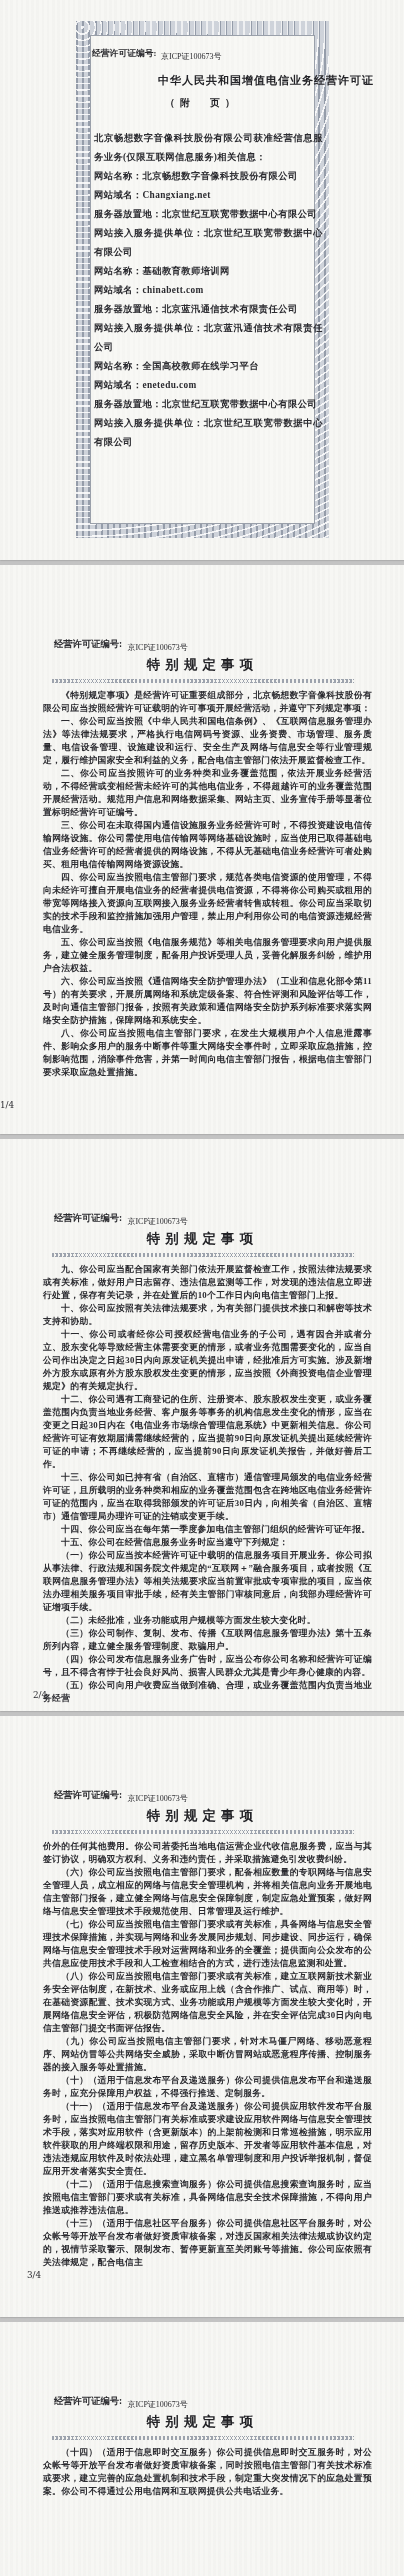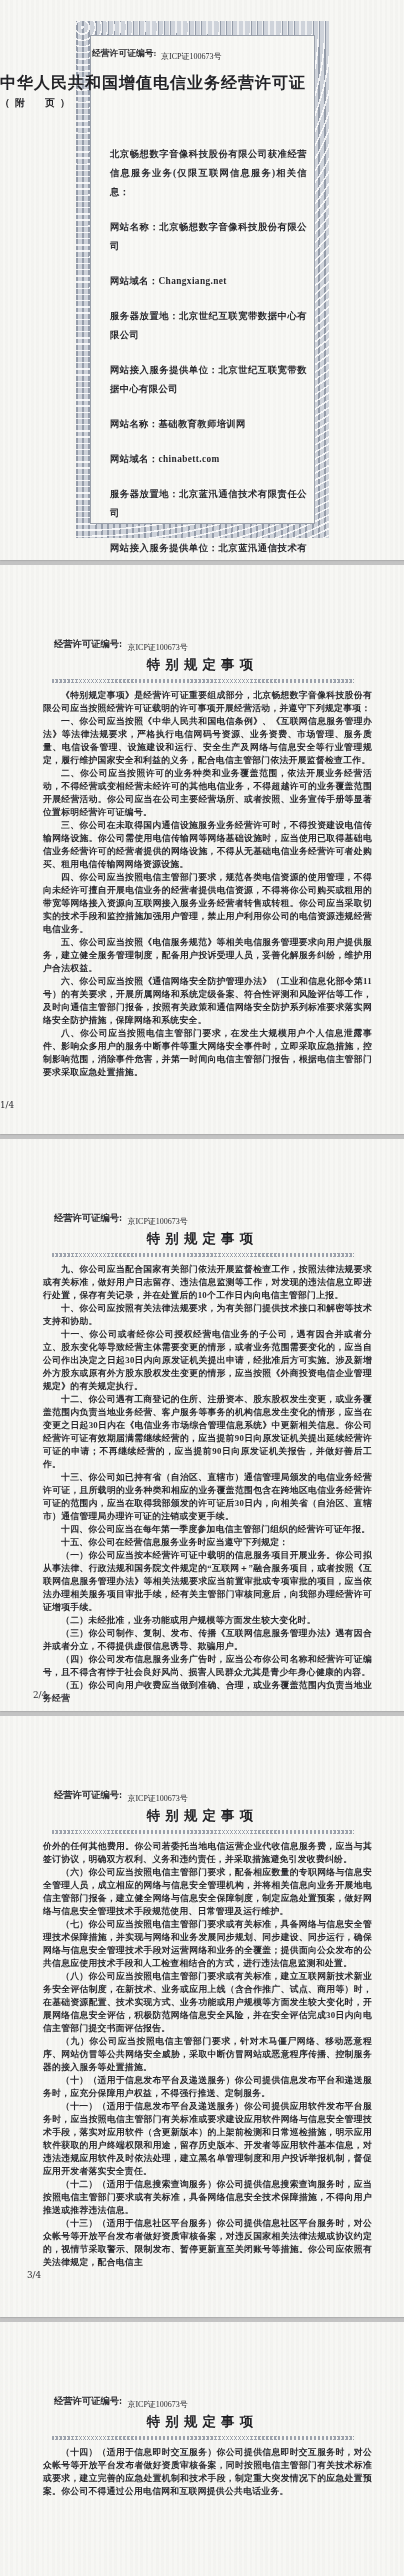--- a/index.html
+++ b/index.html
@@ -27,33 +27,33 @@
   .cert-inner{
     position:absolute;inset:14px;
     background:#f8f8f5;
     background-image:repeating-linear-gradient(90deg,rgba(0,0,0,.013) 0 2.6px,rgba(255,255,255,0) 2.6px 5.2px);
     border:0.5px solid #9aa0aa;
   }
   .p1-license{position:absolute;left:92px;top:48px;white-space:nowrap;}
   .p1-license .lbl{font-size:8.8px;font-weight:bold;color:#2a2a2e;}
   .p1-license .num{font-size:8px;margin-left:4.6px;position:relative;top:3.1px;color:#2a2a2e;}
   .p1-title{
-    position:absolute;left:0;top:73px;width:374px;text-align:left;
-    font-size:16px;font-weight:bold;letter-spacing:1px;color:#232327;
+    position:absolute;left:0;top:73px;width:374px;text-align:right;
+    font-size:11px;font-weight:bold;letter-spacing:1px;color:#232327;
   }
   .p1-sub{
-    position:absolute;left:0;top:97px;width:405px;
+    position:absolute;left:0;top:97px;width:405px;text-align:center;
     font-size:9.8px;font-weight:bold;letter-spacing:5.2px;color:#232327;
   }
   .p1-body{
     position:absolute;left:94px;top:129px;width:229px;
     font-size:9.3px;line-height:19px;letter-spacing:0.4px;
     font-weight:600;color:#2b2b30;text-align:justify;
   }
-  .p1-line{margin:16px;}
+  .p1-line{margin:0;}
   
   .pheader{position:absolute;left:54px;top:73px;white-space:nowrap;}
   .pheader .lbl{font-size:9.3px;font-weight:bold;color:#2a2a2e;}
   .pheader .num{font-size:8px;margin-left:5.2px;position:relative;top:2.6px;color:#2a2a2e;}
   .ptitle{
     position:absolute;left:0;top:91px;width:405px;text-align:center;
     font-size:13.4px;font-weight:bold;letter-spacing:5.2px;color:#232327;
   }
   .zigzag{
     position:absolute;left:52px;top:114px;width:302px;height:3.6px;
@@ -88,36 +88,36 @@
   <div class="p1-body" id="p1-body">
     <div class="p1-line">北京畅想数字音像科技股份有限公司获准经营信息服务业务(仅限互联网信息服务)相关信息：</div>
   <div class="p1-line"><span>网站名称：</span><span>北京畅想数字音像科技股份有限公司</span></div>
       <div class="p1-line"><span>网站域名：</span><span>Changxiang.net</span></div>
       <div class="p1-line"><span>服务器放置地：</span><span>北京世纪互联宽带数据中心有限公司</span></div>
       <div class="p1-line"><span>网站接入服务提供单位：</span><span>北京世纪互联宽带数据中心有限公司</span></div>
       <div class="p1-line"><span>网站名称：</span><span>基础教育教师培训网</span></div>
       <div class="p1-line"><span>网站域名：</span><span>chinabett.com</span></div>
       <div class="p1-line"><span>服务器放置地：</span><span>北京蓝汛通信技术有限责任公司</span></div>
       <div class="p1-line"><span>网站接入服务提供单位：</span><span>北京蓝汛通信技术有限责任公司</span></div>
-      <div class="p1-line"><span>网站名称：</span><span>经有关主管部门审核同意后</span></div>
+      <div class="p1-line"><span>网站名称：</span><span>全国高校教师在线学习平台</span></div>
       <div class="p1-line"><span>网站域名：</span><span>enetedu.com</span></div>
       <div class="p1-line"><span>服务器放置地：</span><span>北京世纪互联宽带数据中心有限公司</span></div>
       <div class="p1-line"><span>网站接入服务提供单位：</span><span>北京世纪互联宽带数据中心有限公司</span></div>
     </div>
 </div>
 
 <div id="provision-pages">
     <div class="page ppage" style="top: 565px; height: 569px;">
       <div class="pheader"><span class="lbl">经营许可证编号:</span><span class="num">京ICP证100673号</span></div>
       <div class="ptitle">特别规定事项</div>
       <div class="zigzag"></div>
       <div class="pbody">
         <div class="para">《特别规定事项》是经营许可证重要组成部分，北京畅想数字音像科技股份有限公司应当按照经营许可证载明的许可事项开展经营活动，并遵守下列规定事项：</div>
         <div class="para">一、你公司应当按照《中华人民共和国电信条例》、《互联网信息服务管理办法》等法律法规要求，严格执行电信网码号资源、业务资费、市场管理、服务质量、电信设备管理、设施建设和运行、安全生产及网络与信息安全等行业管理规定，履行维护国家安全和利益的义务，配合电信主管部门依法开展监督检查工作。</div>
-        <div class="para">二、你公司应当按照许可的业务种类和业务覆盖范围，依法开展业务经营活动，不得经营或变相经营未经许可的其他电信业务，不得超越许可的业务覆盖范围开展经营活动。你公司应当在公司主要经营场所、或者按照、业务宣传手册等显著位置标明经营许可证编号。</div>
+        <div class="para">二、你公司应当按照许可的业务种类和业务覆盖范围，依法开展业务经营活动，不得经营或变相经营未经许可的其他电信业务，不得超越许可的业务覆盖范围开展经营活动。规范用户信息和网络数据采集、网站主页、业务宣传手册等显著位置标明经营许可证编号。</div>
         <div class="para">三、你公司在未取得国内通信设施服务业务经营许可时，不得投资建设电信传输网络设施。你公司需使用电信传输网等网络基础设施时，应当使用已取得基础电信业务经营许可的经营者提供的网络设施，不得从无基础电信业务经营许可者处购买、租用电信传输网网络资源设施。</div>
         <div class="para">四、你公司应当按照电信主管部门要求，规范各类电信资源的使用管理，不得向未经许可擅自开展电信业务的经营者提供电信资源，不得将你公司购买或租用的带宽等网络接入资源向互联网接入服务业务经营者转售或转租。你公司应当采取切实的技术手段和监控措施加强用户管理，禁止用户利用你公司的电信资源违规经营电信业务。</div>
         <div class="para">五、你公司应当按照《电信服务规范》等相关电信服务管理要求向用户提供服务，建立健全服务管理制度，配备用户投诉受理人员，妥善化解服务纠纷，维护用户合法权益。</div>
         <div class="para">六、你公司应当按照《通信网络安全防护管理办法》（工业和信息化部令第11号）的有关要求，开展所属网络和系统定级备案、符合性评测和风险评估等工作，及时向通信主管部门报备，按照有关政策和通信网络安全防护系列标准要求落实网络安全防护措施，保障网络和系统安全。</div>
         <div class="para">八、你公司应当按照电信主管部门要求，在发生大规模用户个人信息泄露事件、影响众多用户的服务中断事件等重大网络安全事件时，立即采取应急措施，控制影响范围，消除事件危害，并第一时间向电信主管部门报告，根据电信主管部门要求采取应急处置措施。</div>
       </div>
       <div class="pfooter" style="bottom: 24px;">1/4</div>
     </div>
     <div class="page ppage" style="top: 1139px; height: 572px;">
       <div class="pheader"><span class="lbl">经营许可证编号:</span><span class="num">京ICP证100673号</span></div>
@@ -126,21 +126,21 @@
       <div class="pbody">
         <div class="para">九、你公司应当配合国家有关部门依法开展监督检查工作，按照法律法规要求或有关标准，做好用户日志留存、违法信息监测等工作，对发现的违法信息立即进行处置，保存有关记录，并在处置后的10个工作日内向电信主管部门上报。</div>
         <div class="para">十、你公司应按照有关法律法规要求，为有关部门提供技术接口和解密等技术支持和协助。</div>
         <div class="para">十一、你公司或者经你公司授权经营电信业务的子公司，遇有因合并或者分立、股东变化等导致经营主体需要变更的情形，或者业务范围需要变化的，应当自公司作出决定之日起30日内向原发证机关提出申请，经批准后方可实施。涉及新增外方股东或原有外方股东股权发生变更的情形，应当按照《外商投资电信企业管理规定》的有关规定执行。</div>
         <div class="para">十二、你公司遇有工商登记的住所、注册资本、股东股权发生变更，或业务覆盖范围内负责当地业务经营、客户服务等事务的机构信息发生变化的情形，应当在变更之日起30日内在《电信业务市场综合管理信息系统》中更新相关信息。你公司经营许可证有效期届满需继续经营的，应当提前90日向原发证机关提出延续经营许可证的申请；不再继续经营的，应当提前90日向原发证机关报告，并做好善后工作。</div>
         <div class="para">十三、你公司如已持有省（自治区、直辖市）通信管理局颁发的电信业务经营许可证，且所载明的业务种类和相应的业务覆盖范围包含在跨地区电信业务经营许可证的范围内，应当在取得我部颁发的许可证后30日内，向相关省（自治区、直辖市）通信管理局办理许可证的注销或变更手续。</div>
         <div class="para">十四、你公司应当在每年第一季度参加电信主管部门组织的经营许可证年报。</div>
         <div class="para">十五、你公司在经营信息服务业务时应当遵守下列规定：</div>
         <div class="para">（一）你公司应当按本经营许可证中载明的信息服务项目开展业务。你公司拟从事法律、行政法规和国务院文件规定的“互联网＋”融合服务项目，或者按照《互联网信息服务管理办法》等相关法规要求应当前置审批或专项审批的项目，应当依法办理相关服务项目审批手续，经有关主管部门审核同意后，向我部办理经营许可证增项手续。</div>
         <div class="para">（二）未经批准，业务功能或用户规模等方面发生较大变化时。</div>
-        <div class="para">（三）你公司制作、复制、发布、传播《互联网信息服务管理办法》遇有因合并或者分立，不得提供虚假信息诱导、欺骗用户。</div>
+        <div class="para">（三）你公司制作、复制、发布、传播《互联网信息服务管理办法》第十五条所列内容，建立健全服务管理制度、欺骗用户。</div>
         <div class="para">（四）你公司发布信息服务业务广告时，应当公布你公司名称和经营许可证编号，且不得含有悖于社会良好风尚、损害人民群众尤其是青少年身心健康的内容。</div>
         <div class="para">（五）你公司向用户收费应当做到准确、合理，或业务覆盖范围内负责当地业务经营</div>
       </div>
       <div class="pfooter" style="bottom: 11px; padding-left: 33px;">2/4</div>
     </div>
     <div class="page ppage" style="top: 1716px; height: 601px;">
       <div class="pheader"><span class="lbl">经营许可证编号:</span><span class="num">京ICP证100673号</span></div>
       <div class="ptitle">特别规定事项</div>
       <div class="zigzag"></div>
       <div class="pbody">

